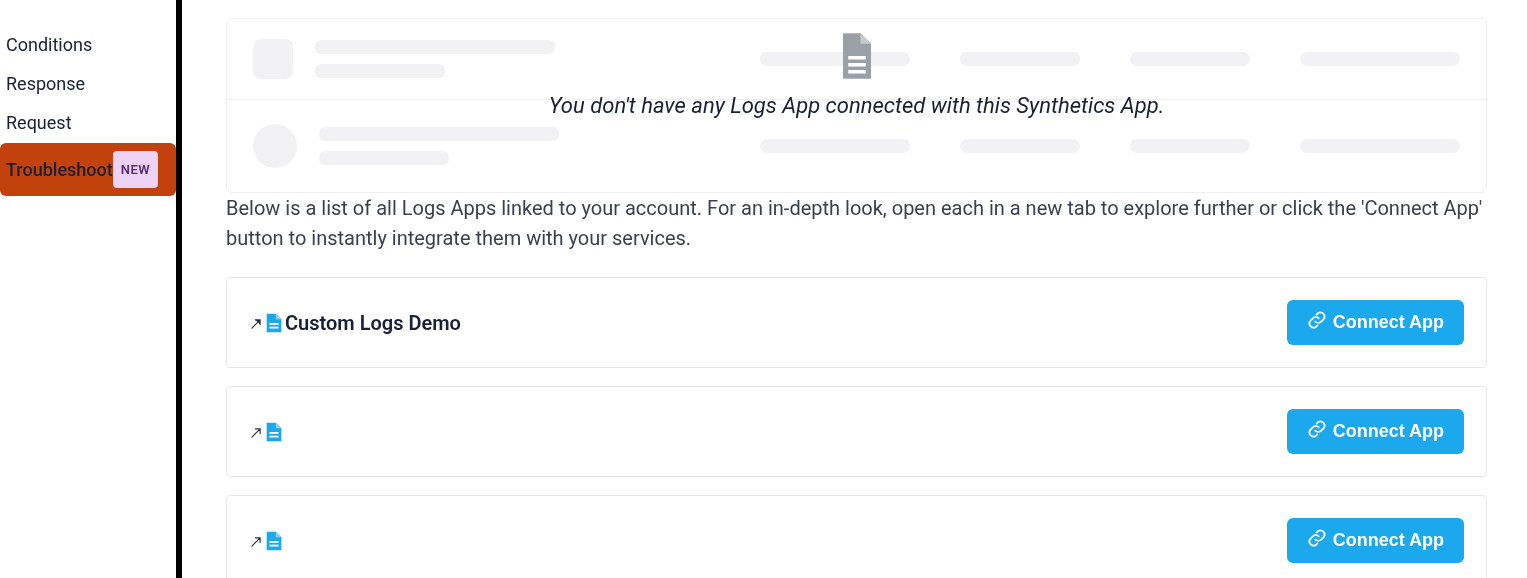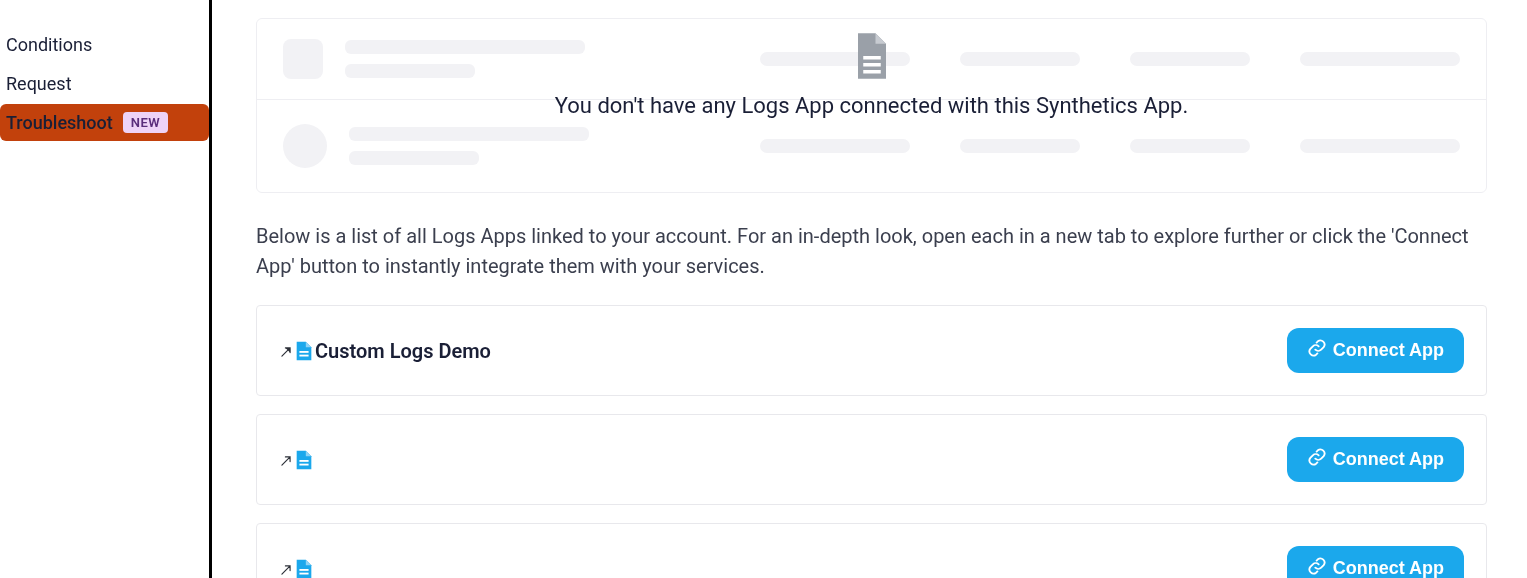--- a/index.html
+++ b/index.html
@@ -7,22 +7,22 @@
     font-family: -apple-system, BlinkMacSystemFont, "Segoe UI", Roboto, Helvetica, Arial, sans-serif;
     background: #ffffff;
     color: #1a1f36;
     display: flex;
     width: 1527px;
     height: 578px;
     overflow: hidden;
   }
 
   .sidebar {
-    width: 212px;
-    border-right: 3px solid #000000;
+    width: 182px;
+    border-right: 6px solid #000000;
     padding-top: 24px;
     flex-shrink: 0;
   }
   .sidebar-item {
     display: flex;
     align-items: center;
     padding: 8px 4px 8px 6px;
     margin: 2px 0;
     font-size: 18px;
     color: #1a1f36;
@@ -31,37 +31,36 @@
   }
   .sidebar-item.active {
     background: #c2410c;
     font-weight: 500;
   }
   .badge-new {
     background: #eed3f7;
     color: #5a2d7b;
     font-size: 13px;
     font-weight: 600;
-    padding: 3px 8px;
+    padding: 11px 8px;
     border-radius: 4px;
-    margin-left: 10px;
     letter-spacing: 0.5px;
   }
 
   .main {
     flex: 1;
     padding: 18px 40px 0 44px;
     overflow-y: auto;
   }
 
   .empty-block {
     position: relative;
     border: 1px solid #eeeef2;
     border-radius: 6px;
-    margin-bottom: 28px;
+    font-style: italic;
   }
   .empty-overlay {
     position: absolute;
     inset: 0;
     display: flex;
     flex-direction: column;
     align-items: center;
     justify-content: flex-start;
     padding-top: 14px;
     pointer-events: none;
@@ -120,37 +119,40 @@
   .app-name {
     font-size: 20px;
     font-weight: 600;
     color: #1a1f36;
   }
   .connect-btn {
     margin-left: auto;
     background: #1ba8ec;
     color: #fff;
     border: none;
-    border-radius: 12px;
+    border-radius: 6px;
     font-size: 18px;
     font-weight: 600;
     padding: 10px 20px;
     display: inline-flex;
     align-items: center;
     gap: 6px;
     cursor: pointer;
   }
   .connect-btn svg { width: 20px; height: 20px; }
 </style>
 </head>
 <body>
 
 <nav class="sidebar">
   <div class="sidebar-item">
     <span>Conditions</span>
+  </div>
+  <div class="sidebar-item">
+    <span>Response</span>
   </div>
   <div class="sidebar-item">
     <span>Request</span>
   </div>
   <div class="sidebar-item active">
     <span>Troubleshoot</span>
     <span class="badge-new">NEW</span>
   </div>
 </nav>
 

